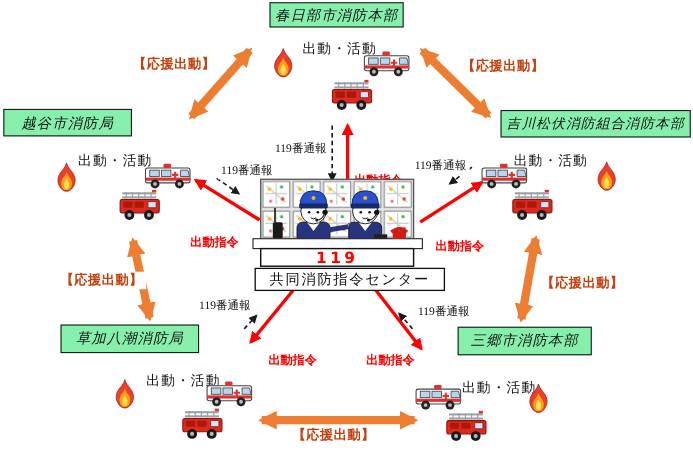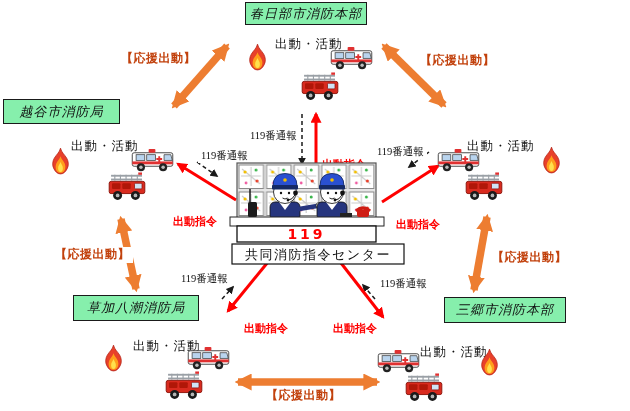--- a/index.html
+++ b/index.html
@@ -93,22 +93,23 @@
       <line x1="316" y1="170" x2="316" y2="114" marker-end="url(#mR)"></line>
       <line x1="236" y1="200" x2="178" y2="164" marker-end="url(#mR)"></line>
       <line x1="382" y1="202" x2="438" y2="166" marker-end="url(#mR)"></line>
       <line x1="268" y1="262" x2="228" y2="311" marker-end="url(#mR)"></line>
       <line x1="341" y1="263" x2="383" y2="317" marker-end="url(#mR)"></line>
     </g>
   </svg>
 
   <div class="abs dept" style="left:245px;top:2px;width:122px;height:23px;">春日部市消防本部</div>
   <div class="abs dept" style="left:3px;top:99px;width:117px;height:25px;">越谷市消防局</div>
-  <div class="abs dept" style="left:55px;top:295px;width:126px;height:26px;margin-left:18px;">草加八潮消防局</div>
-  <div class="abs dept" style="left:444px;top:297px;width:122px;height:26px;">三郷市消防本部</div>
+  <div class="abs dept" style="left:455px;top:100px;width:173px;height:25px;font-size:12.5px;">吉川松伏消防組合消防本部</div>
+  <div class="abs dept" style="left:55px;top:295px;width:126px;height:26px;">草加八潮消防局</div>
+  <div class="abs dept" style="left:416px;top:297px;width:122px;height:26px;">三郷市消防本部</div>
 
   <div class="abs lbl act" style="left:272px;top:36px;">出動・活動</div>
   <div class="abs lbl act" style="left:68px;top:138px;">出動・活動</div>
   <div class="abs lbl act" style="left:464px;top:138px;">出動・活動</div>
   <div class="abs lbl act" style="left:130px;top:338px;">出動・活動</div>
   <div class="abs lbl act" style="left:417px;top:344px;">出動・活動</div>
 
   <div class="abs lbl call" style="left:247px;top:129px;">119番通報</div>
   <div class="abs lbl call" style="left:198px;top:149px;">119番通報</div>
   <div class="abs lbl call" style="left:374px;top:145px;">119番通報</div>

